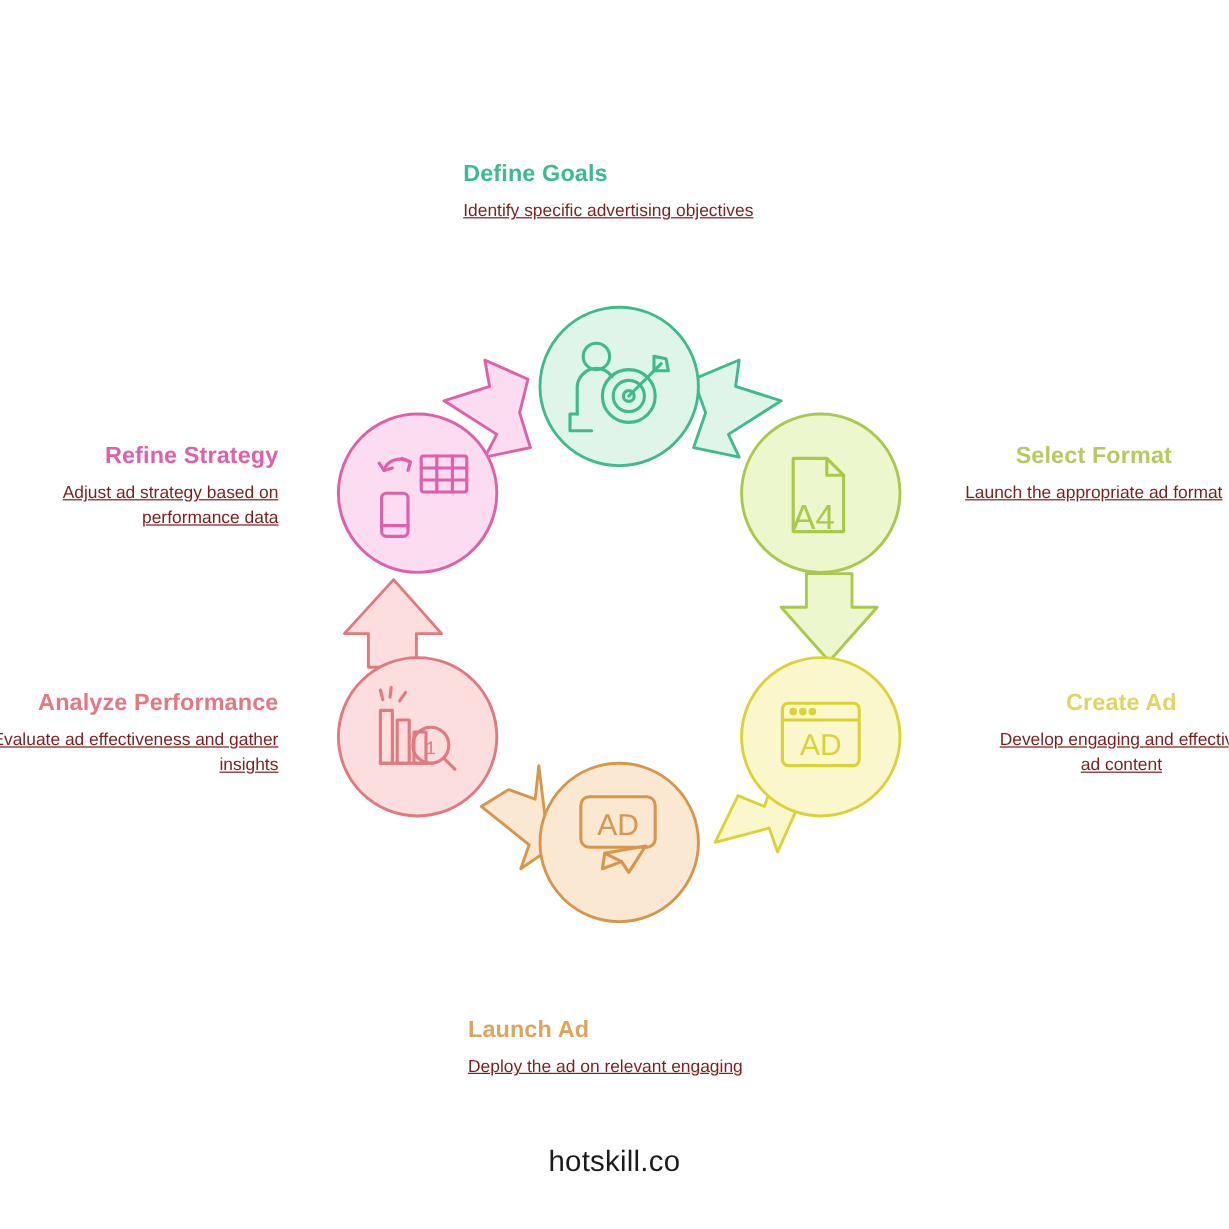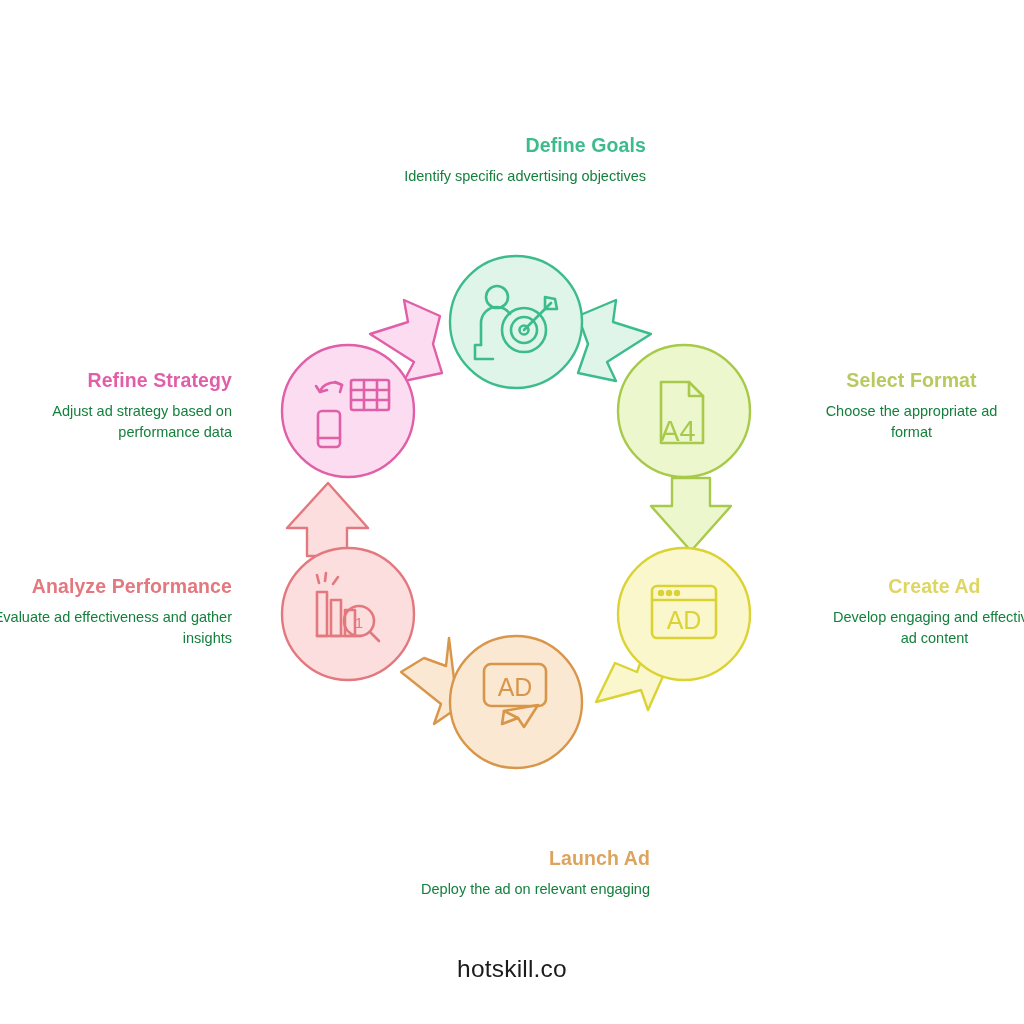--- a/index.html
+++ b/index.html
@@ -32,25 +32,26 @@
   }
   .label-title {
     font-size: 19.5px;
     font-weight: bold;
     line-height: 1.25;
     margin: 0 0 9px 0;
     letter-spacing: 0.1px;
   }
   .label-desc {
     font-size: 14.5px;
-    color: #15803d;
+    color: #7f1d1d;
     line-height: 1.42;
     margin: 0;
-  }
-  .align-center { text-align: right; }
+    text-decoration: underline;
+  }
+  .align-center { text-align: left; }
   .align-right  { text-align: right; }
   .align-left   { text-align: center; }
 
   
   #label-define-goals      { left: 386px; top: 133px; }
   #label-select-format     { left: 804px; top: 368px; width: 215px; }
   #label-create-ad         { left: 804px; top: 574px; width: 215px; margin-left: 23px; }
   #label-launch-ad         { left: 390px; top: 846px; }
   #label-analyze-performance { left:  -12px; top: 574px; width: 244px; }
   #label-refine-strategy   { left:  -12px; top: 368px; width: 244px; }
@@ -171,21 +172,21 @@
 
   </svg>
 
   <div class="label-block align-center" id="label-define-goals">
     <p class="label-title" style="color:#3cbc8d">Define Goals</p>
     <p class="label-desc">Identify specific advertising objectives</p>
   </div>
 
   <div class="label-block align-left" id="label-select-format">
     <p class="label-title" style="color:#b8c95e">Select Format</p>
-    <p class="label-desc">Choose the appropriate ad format</p>
+    <p class="label-desc">Launch the appropriate ad format</p>
   </div>
 
   <div class="label-block align-left" id="label-create-ad">
     <p class="label-title" style="color:#ded661">Create Ad</p>
     <p class="label-desc">Develop engaging and effective ad content</p>
   </div>
 
   <div class="label-block align-center" id="label-launch-ad">
     <p class="label-title" style="color:#dda45e">Launch Ad</p>
     <p class="label-desc">Deploy the ad on relevant engaging</p>

